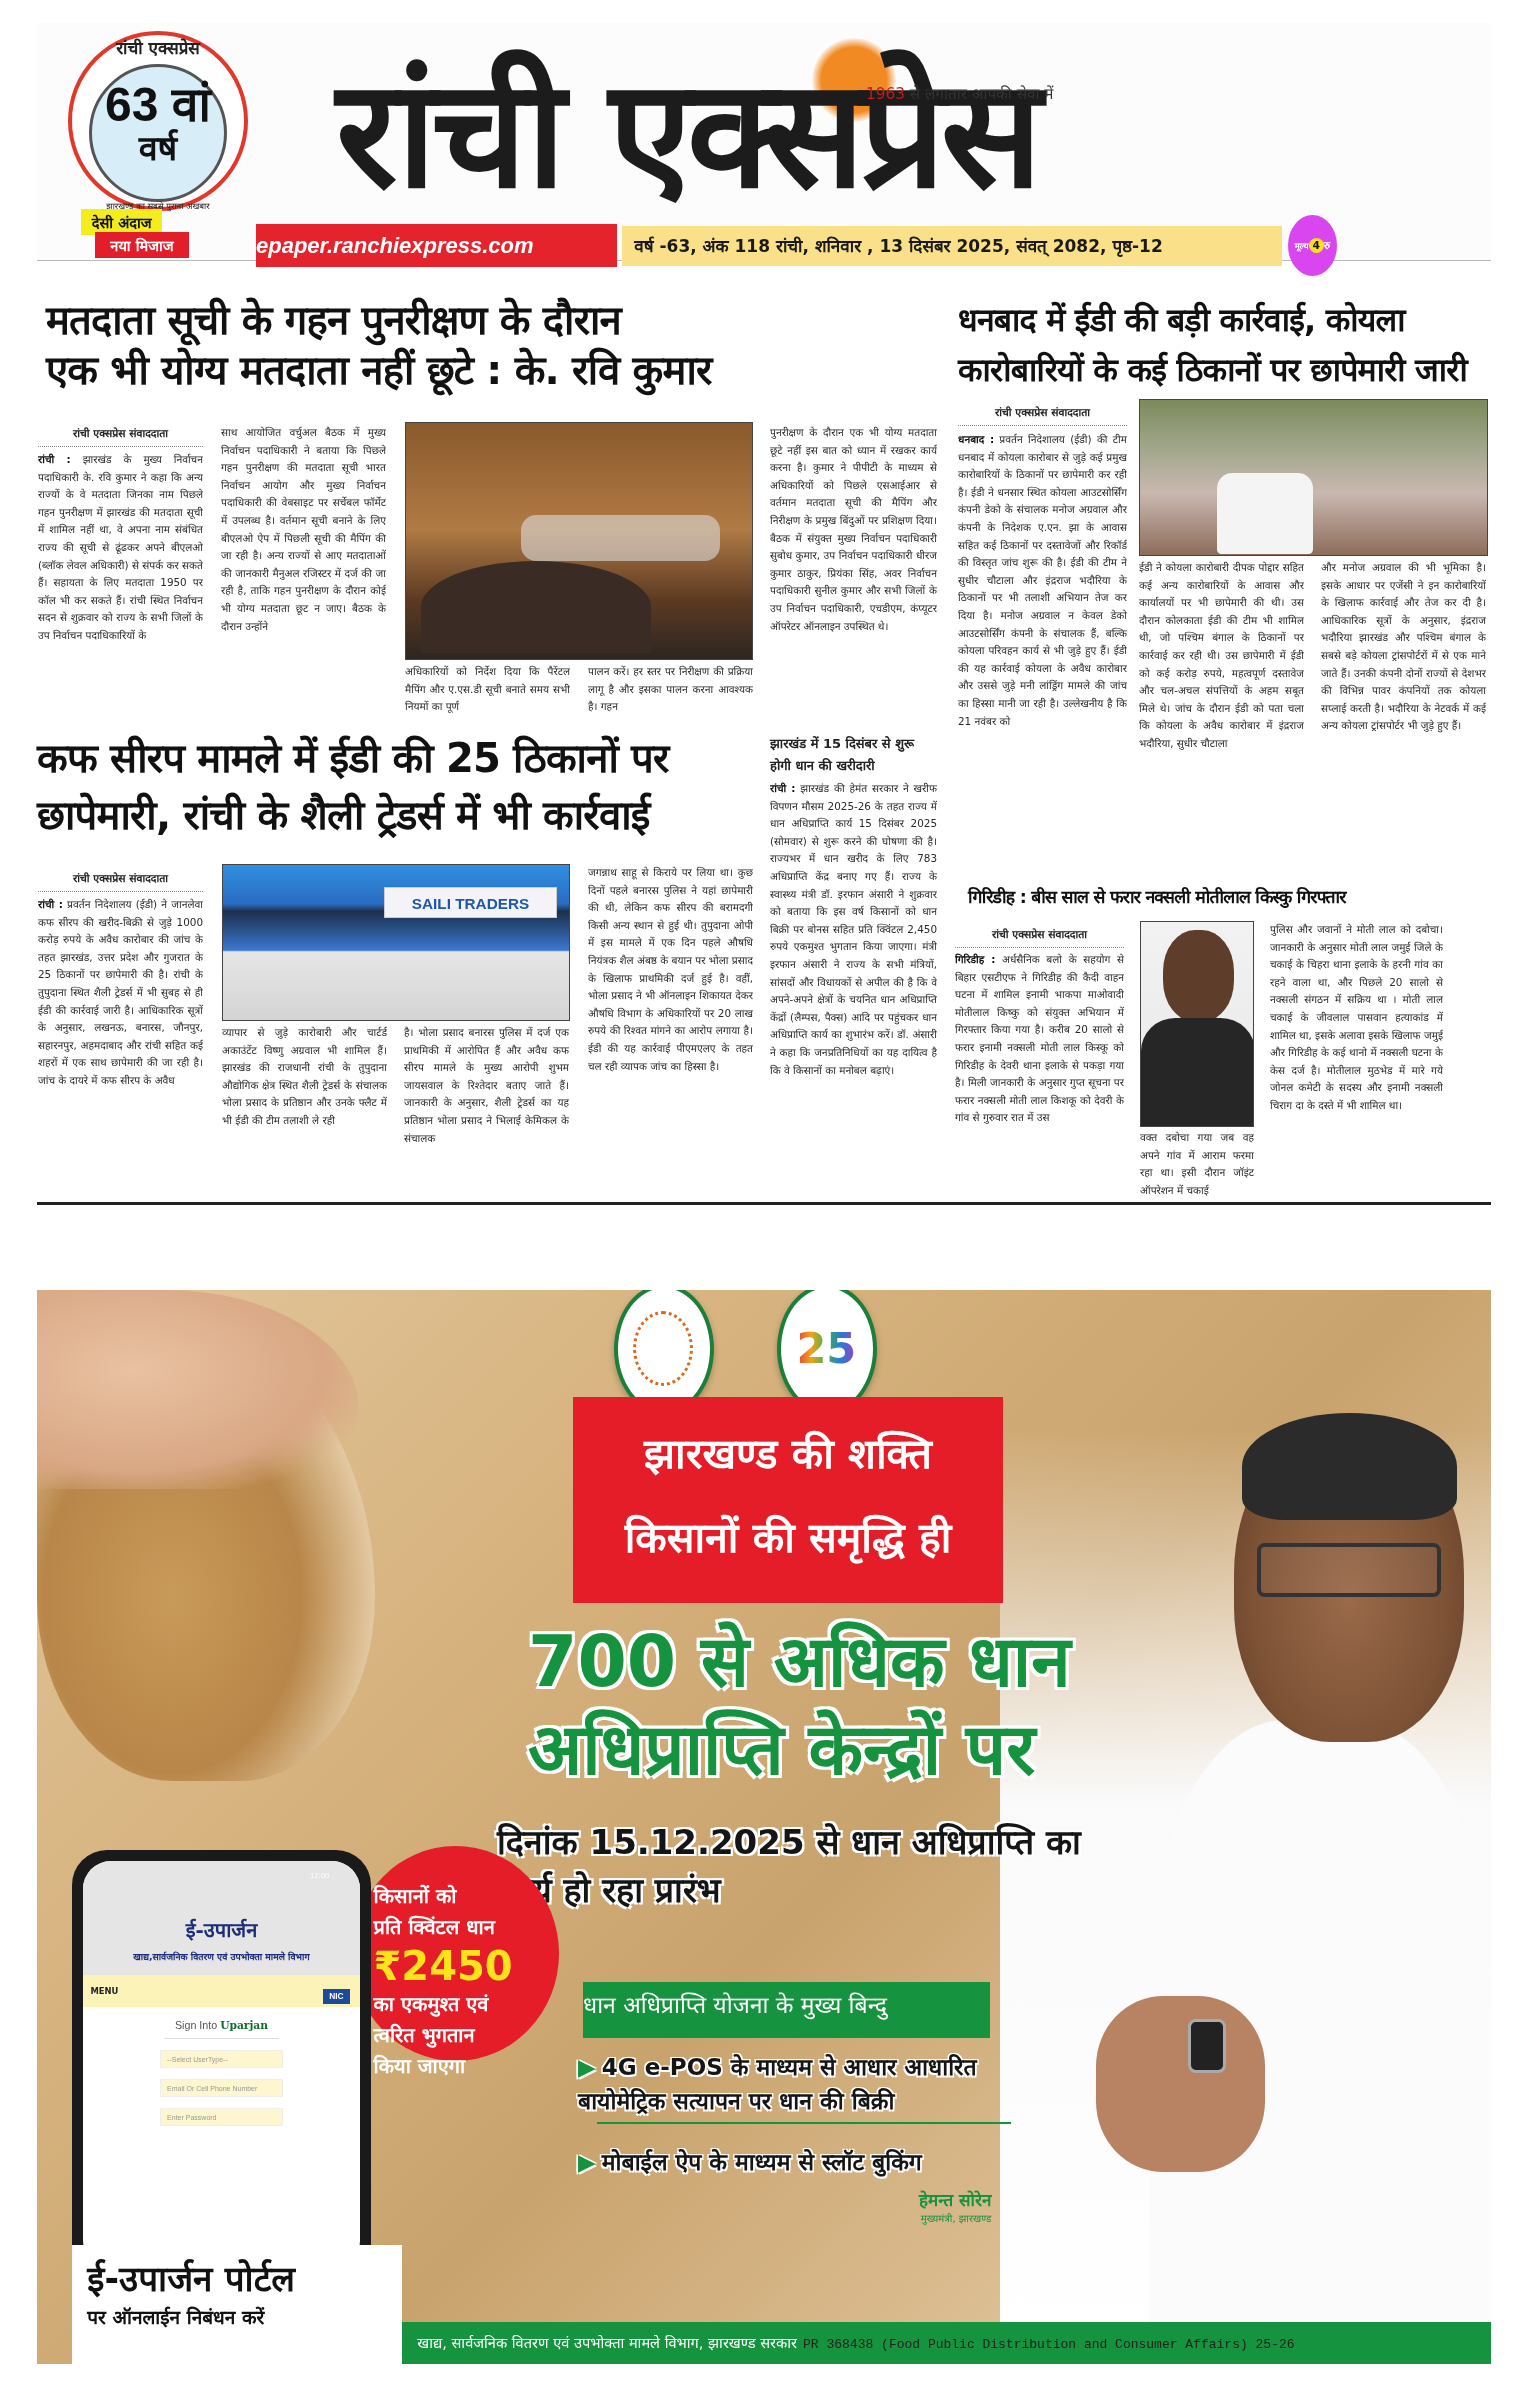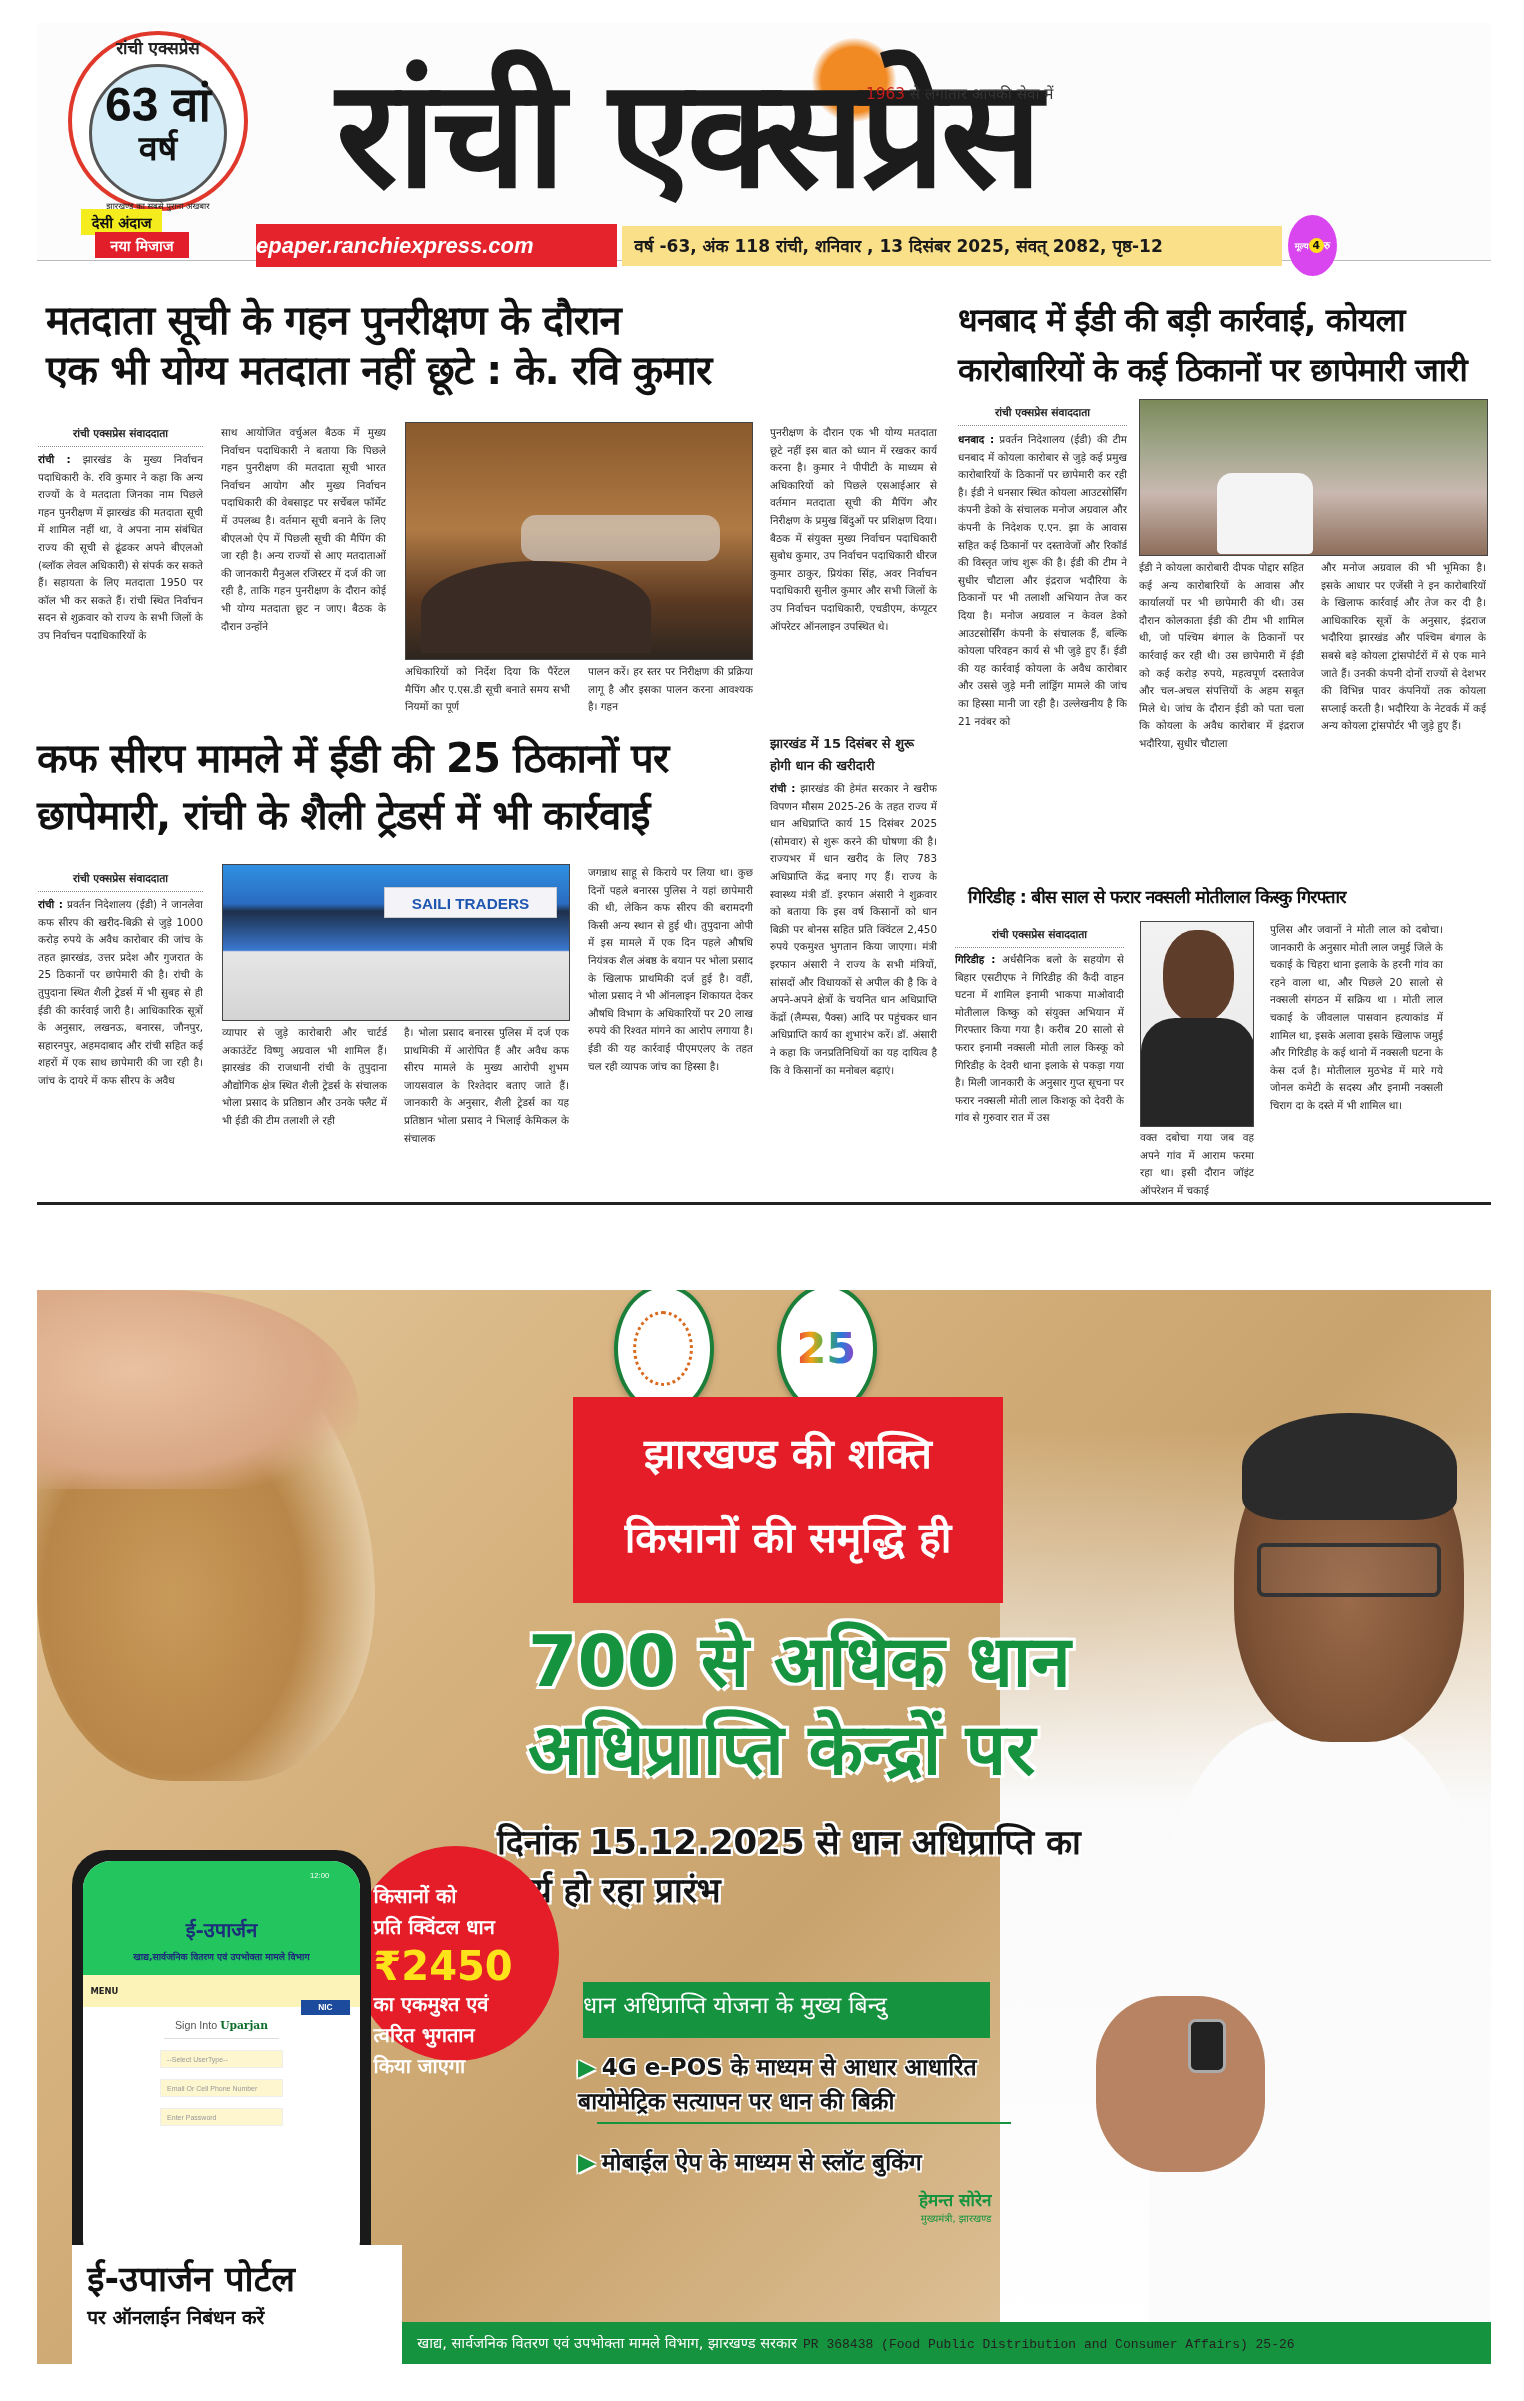--- a/index.html
+++ b/index.html
@@ -37,25 +37,25 @@
 .green-big{position:absolute;font:bold 71px/84px "DejaVu Sans",sans-serif;color:#15933f;text-shadow:3.1px 3.1px 0 #fff,-3.1px -3.1px 0 #fff,3.1px -3.1px 0 #fff,-3.1px 3.1px 0 #fff;white-space:nowrap}
 .black-mid{position:absolute;font:bold 34px/46px "DejaVu Sans",sans-serif;color:#151515;text-shadow:2.3px 2.3px 0 #fff,-2.3px -2.3px 0 #fff,2.3px -2.3px 0 #fff,-2.3px 2.3px 0 #fff;white-space:nowrap;text-align:left}
 #points-box{position:absolute;left:546px;top:692px;width:407px;height:56px;background:#16933f;color:#fff;font:23px/46px "DejaVu Sans",sans-serif;text-align:left}
 .pt{position:absolute;font:bold 23px/34px "DejaVu Sans",sans-serif;color:#151515;text-shadow:1.5px 1.5px 0 #fff,-1.5px -1.5px 0 #fff,1.5px -1.5px 0 #fff,-1.5px 1.5px 0 #fff}
 .pt .tri{color:#16933f;margin-right:6.1px}
 #pt-divider{position:absolute;left:560px;top:832px;width:414px;height:1.5px;background:#16933f}
 #redcircle{position:absolute;left:315px;top:556px;width:207px;height:215px;border-radius:50%;background:#e41d28;color:#fff;font:bold 20px/31px "DejaVu Sans",sans-serif;padding:35px 0 0 21.5px}
 #redcircle .amt{color:#ffe31a;font-size:40px;line-height:46px}
 #phone{position:absolute;left:35px;top:560px;width:299px;height:430px;border-radius:35px;background:#1a1a1a;padding:10.7px}
 #screen{width:100%;height:100%;border-radius:28px;overflow:hidden;background:#fff;position:relative}
-#scr-head{height:114px;background:#22c55e;text-align:center;padding-top:55px;color:#1c2d7a}
+#scr-head{height:114px;background:#e5e5e5;text-align:center;padding-top:55px;color:#1c2d7a}
 #scr-head .t1{font:bold 20px "DejaVu Sans",sans-serif}
 #scr-head .t2{font:bold 9.2px "DejaVu Sans",sans-serif;margin-top:7px}
 #scr-menu{height:32px;background:#fcf3b8;font:bold 8.4px/32px "DejaVu Sans",sans-serif;padding-left:7.7px;color:#222;position:relative}
-#scr-menu .nic{position:absolute;right:10.7px;top:25px;background:#1c4a9c;color:#fff;font:bold 8.4px/15.3px "Liberation Sans",sans-serif;padding:0 17px}
+#scr-menu .nic{position:absolute;right:10.7px;top:14px;background:#1c4a9c;color:#fff;font:bold 8.4px/15.3px "Liberation Sans",sans-serif;padding:0 6px}
 #signin{margin:12.3px auto 0;width:115px;text-align:center;font:10.7px "Liberation Sans",sans-serif;color:#555;border-bottom:0.8px solid #ddd;padding-bottom:6.1px}
 #signin b{color:#0d6e2c;font-family:"DejaVu Serif",serif}
 .scr-field{margin:10.7px auto 0;width:123px;height:18.4px;background:#fdf6cf;border:0.8px solid #eee;font:7px/18.4px "Liberation Sans",sans-serif;color:#999;padding-left:6.1px}
 #portal{position:absolute;left:35px;top:955px;width:330px;height:119px;background:#fff;padding:10.7px 15.3px}
 #portal .p1{font:bold 35px/46px "DejaVu Sans",sans-serif;color:#111}
 #portal .p2{font:bold 19px/31px "DejaVu Sans",sans-serif;color:#111}
 #ad-footer{position:absolute;left:365px;top:1032px;width:1089px;height:42px;background:#16933f;color:#fff;font:14.6px/42px "DejaVu Sans",sans-serif;padding-left:15.3px;white-space:nowrap}
 #ad-footer span{color:#222;font-family:Liberation Mono, monospace;font-size:13px;margin-left:6.1px}
 #cm-name{position:absolute;left:882px;top:898px;text-align:right;color:#16933f}
 #cm-name .nm{font:bold 17px "DejaVu Sans",sans-serif}

